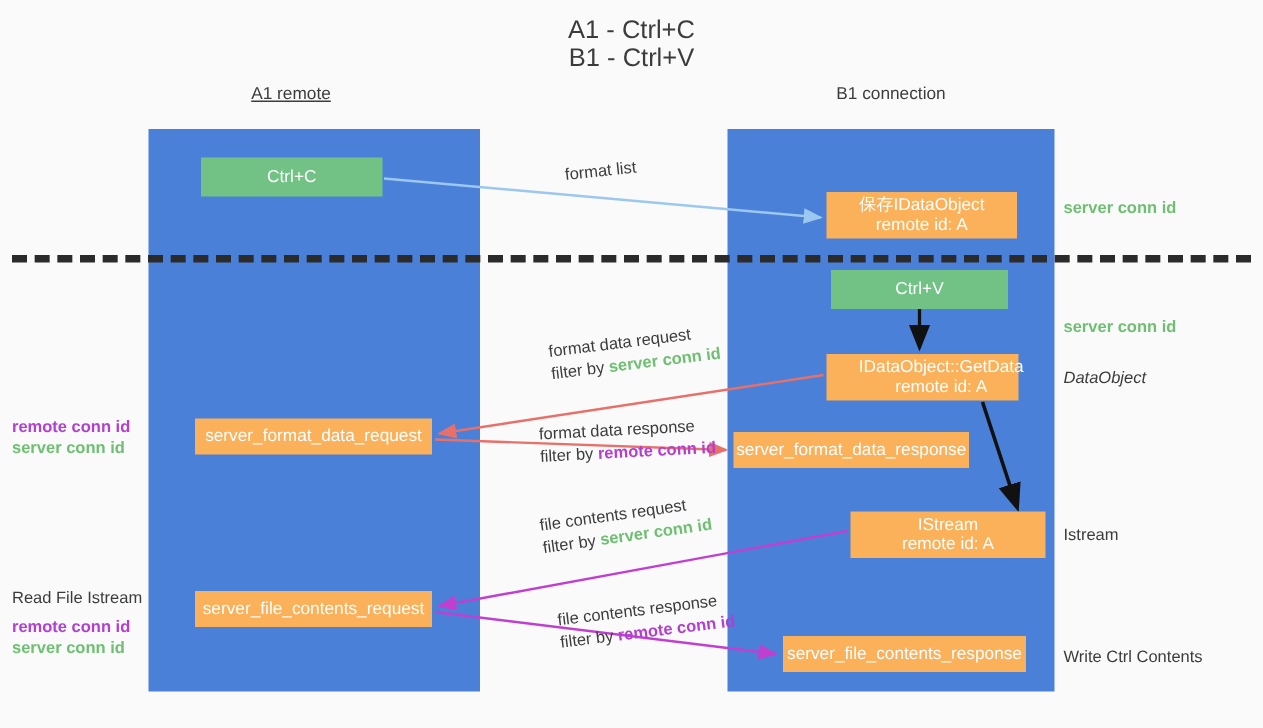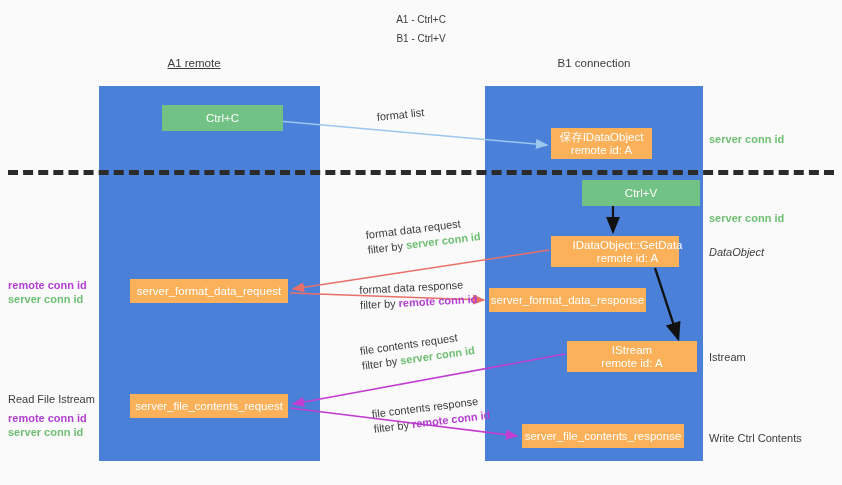--- a/index.html
+++ b/index.html
@@ -15,21 +15,21 @@
     font-family: "Liberation Sans", sans-serif;
     overflow: hidden;
   }
   .abs { position: absolute; }
 
   
   #title {
     left: 0; top: 10px;
     width: 842px;
     text-align: center;
-    font-size: 10px;
+    font-size: 17px;
     color: #3c3c3c;
     line-height: 19px;
     white-space: pre-line;
   }
 
   
   .col-head {
     font-size: 11.5px;
     color: #3c3c3c;
     text-align: center;
@@ -59,25 +59,25 @@
     font-size: 11.5px;
     line-height: 13px;
     display: flex;
     flex-direction: column;
     align-items: center;
     justify-content: center;
     text-align: center;
     white-space: pre-line;
     padding: 2px 4px;
   }
-  .node.green  { background: #72c285; margin-left: 28px; }
+  .node.green  { background: #72c285; }
   .node.orange { background: #fbb05a; }
 
   #n-ctrlc   { left: 134px; top: 105px; width: 121px; height: 26px; }
-  #n-save    { left: 551px; top: 128px; width: 101px; height: 31px; }
+  #n-save    { left: 551px; top: 128px; width: 127px; height: 31px; }
   #n-ctrlv   { left: 554px; top: 180px; width: 118px; height: 26px; }
   #n-getdata { left: 551px; top: 236px; width: 128px; height: 31px; padding-left: 29px; }
   #n-fmtreq  { left: 130px; top: 279px; width: 158px; height: 24px; }
   #n-fmtresp { left: 489px; top: 288px; width: 157px; height: 24px; }
   #n-istream { left: 567px; top: 341px; width: 130px; height: 31px; }
   #n-filereq { left: 130px; top: 394px; width: 158px; height: 24px; }
   #n-fileresp{ left: 522px; top: 424px; width: 162px; height: 24px; }
 
   
   .side-label {

